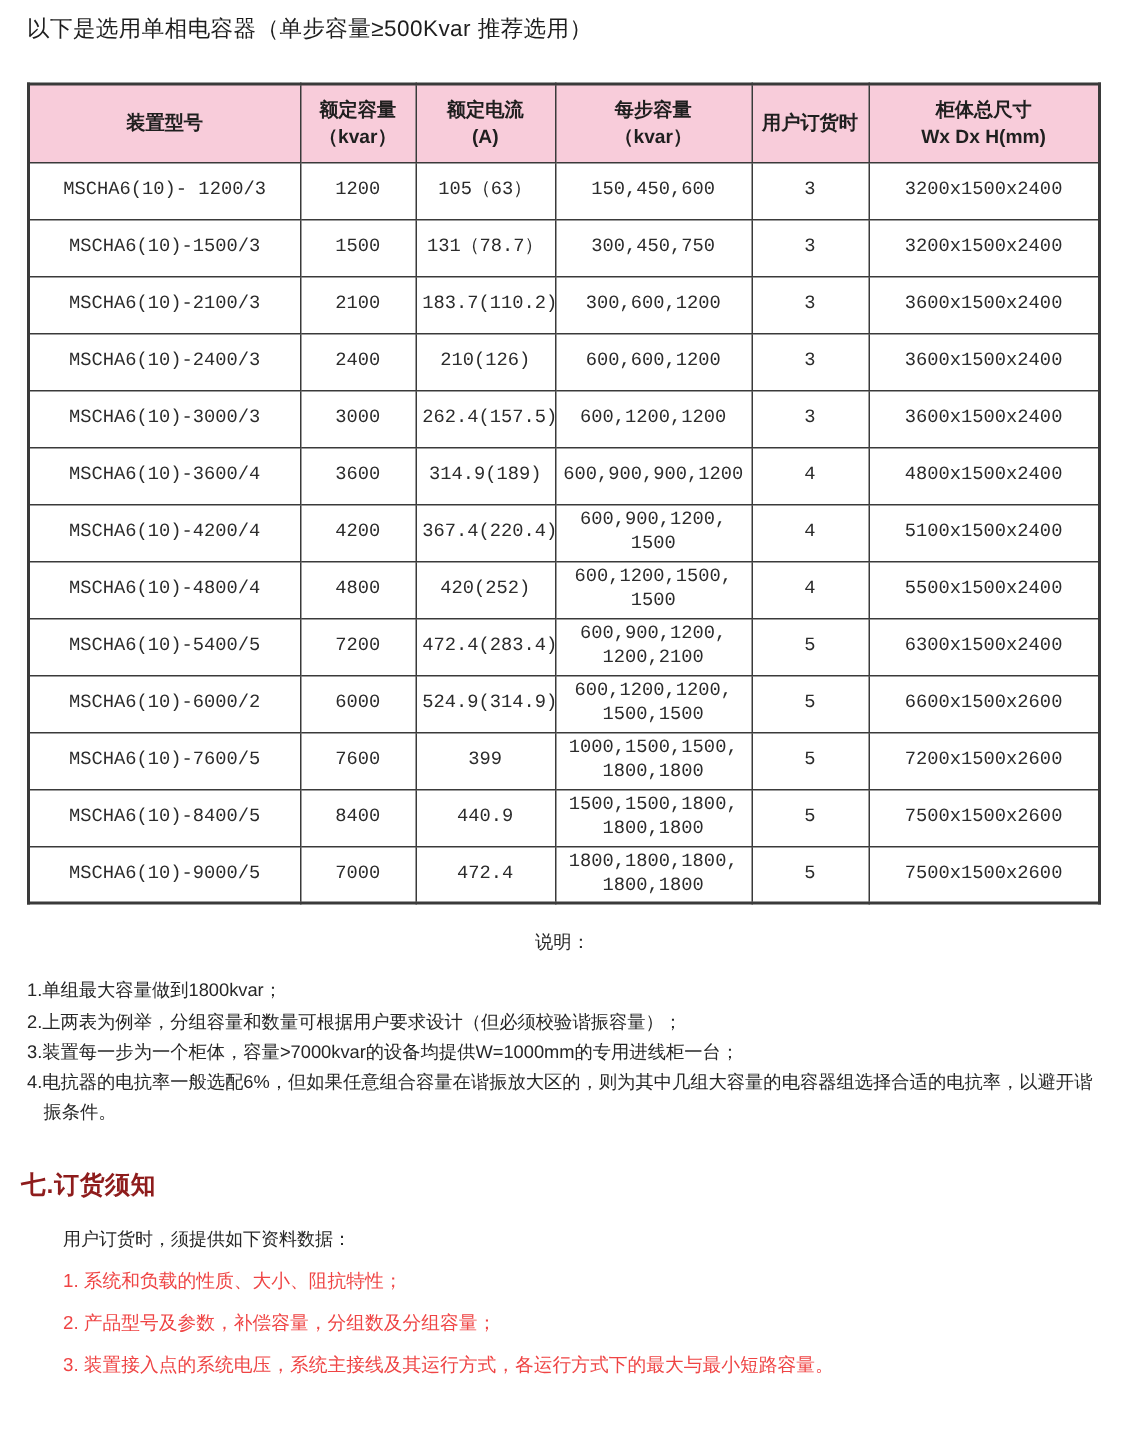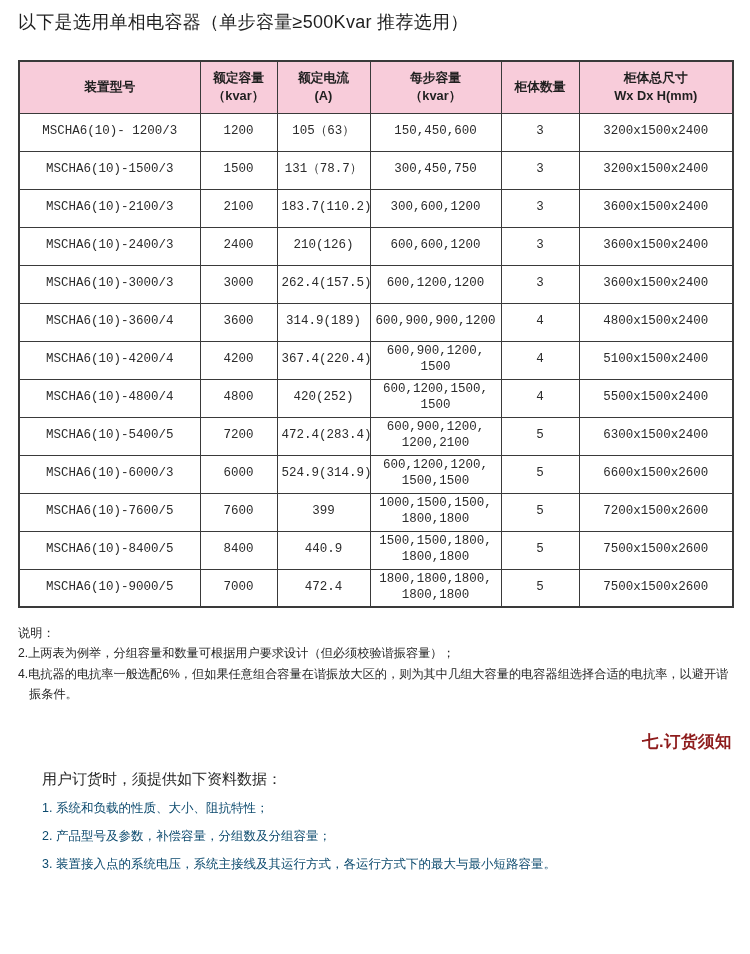--- a/index.html
+++ b/index.html
@@ -17,21 +17,21 @@
   }
   body {
     font-family: "Liberation Sans", "DejaVu Sans", sans-serif;
     color: var(--text);
   }
   .page {
     width: 750px;
     padding: 8px 18px 6px 18px;
   }
   .title {
-    font-size: 18px;
+    font-size: 15px;
     color: #1e1e1e;
     margin: 0;
     padding-top: 2px;
     letter-spacing: 0.3px;
   }
   table.spec-table {
     border-collapse: collapse;
     table-layout: fixed;
     width: 714px;
     margin-top: 26px;
@@ -59,42 +59,41 @@
     padding: 2px 4px;
     line-height: 1.25;
   }
   .spec-table tbody tr { height: 38px; font-family: Liberation Mono, monospace; }
   .notes {
     margin-top: 15px;
     font-size: 12.2px;
     color: #262626;
     line-height: 1.66;
   }
-  .notes-heading { margin: 0; }
+  .notes-heading { margin: 12px; text-align: center; }
   .note-item {
     padding-left: 11px;
     text-indent: -11px;
   }
   .order-heading {
     color: var(--red);
     font-size: 16.5px;
     font-weight: bold;
     margin: 27px 0 0 -4px;
     letter-spacing: 0.5px;
-    text-align: right;
   }
   .order-intro {
     margin: 17px 0 0 24px;
-    font-size: 15px;
+    font-size: 12px;
     color: #262626;
   }
   .order-item {
     margin: 11px 0 0 24px;
     font-size: 12.5px;
-    color: #0c4a6e;
+    color: #ef4444;
   }
 </style>
 </head>
 <body>
 
 <div class="page">
 
   <p class="title">以下是选用单相电容器（单步容量≥500Kvar 推荐选用）</p>
 
   <table class="spec-table">
@@ -117,21 +116,21 @@
           </th>
           <th>
             <div>额定电流</div>
             <div>(A)</div>
           </th>
           <th>
             <div>每步容量</div>
             <div>（kvar）</div>
           </th>
           <th>
-            <div>柜体数量</div>
+            <div>用户订货时</div>
           </th>
           <th>
             <div>柜体总尺寸</div>
             <div>Wx Dx H(mm)</div>
           </th>
         </tr>
     </thead>
     <tbody id="table-body">
         <tr>
           <td>MSCHA6(10)- 1200/3</td>
@@ -199,21 +198,21 @@
         </tr>
         <tr>
           <td>MSCHA6(10)-5400/5</td>
           <td>7200</td>
           <td>472.4(283.4)</td>
           <td>600,​900,​1200,​1200,​2100</td>
           <td>5</td>
           <td>6300x1500x2400</td>
         </tr>
         <tr>
-          <td>MSCHA6(10)-6000/3</td>
+          <td>MSCHA6(10)-6000/2</td>
           <td>6000</td>
           <td>524.9(314.9)</td>
           <td>600,​1200,​1200,​1500,​1500</td>
           <td>5</td>
           <td>6600x1500x2600</td>
         </tr>
         <tr>
           <td>MSCHA6(10)-7600/5</td>
           <td>7600</td>
           <td>399</td>
@@ -236,21 +235,23 @@
           <td>1800,​1800,​1800,​1800,​1800</td>
           <td>5</td>
           <td>7500x1500x2600</td>
         </tr>
       </tbody>
   </table>
 
   <div class="notes">
     <p class="notes-heading">说明：</p>
     <div id="notes-items">
+        <div class="note-item">1.单组最大容量做到1800kvar；</div>
         <div class="note-item">2.上两表为例举，分组容量和数量可根据用户要求设计（但必须校验谐振容量）；</div>
+        <div class="note-item">3.装置每一步为一个柜体，容量&gt;7000kvar的设备均提供W=1000mm的专用进线柜一台；</div>
         <div class="note-item">4.电抗器的电抗率一般选配6%，但如果任意组合容量在谐振放大区的，则为其中几组大容量的电容器组选择合适的电抗率，以避开谐振条件。</div>
       </div>
   </div>
 
   <div class="order">
     <h2 class="order-heading">七.订货须知</h2>
     <p class="order-intro">用户订货时，须提供如下资料数据：</p>
     <div id="order-items">
         <div class="order-item">1. 系统和负载的性质、大小、阻抗特性；</div>
         <div class="order-item">2. 产品型号及参数，补偿容量，分组数及分组容量；</div>

